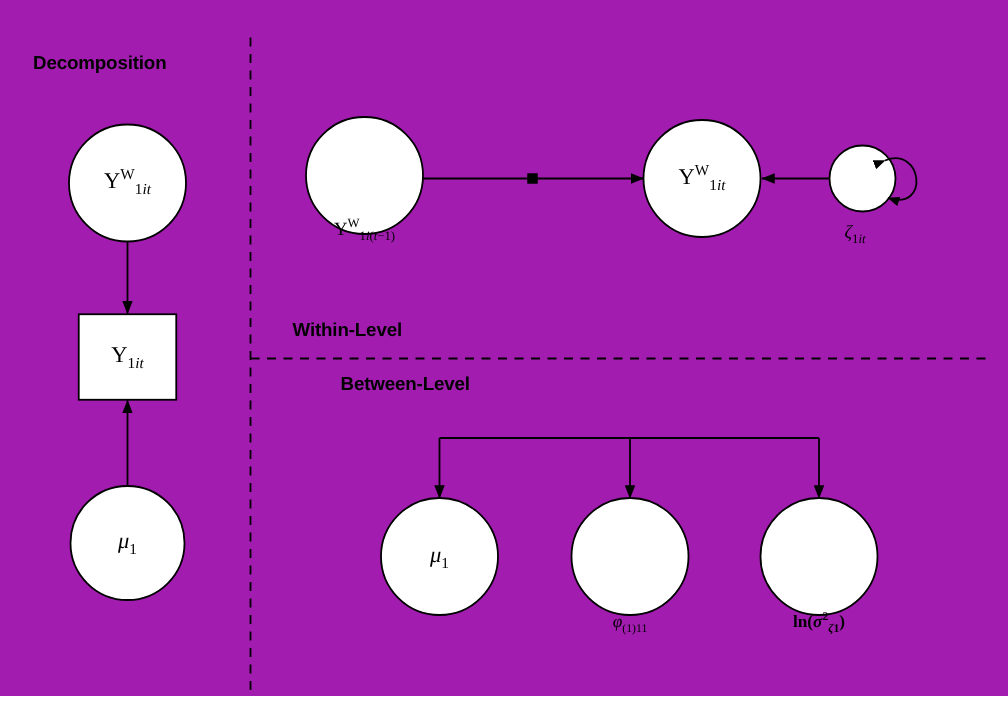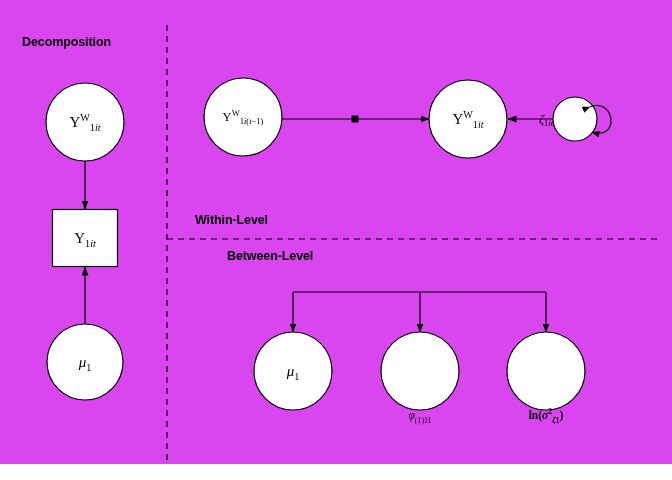--- a/index.html
+++ b/index.html
@@ -4,21 +4,21 @@
 <style>
   html, body {
     margin: 0;
     padding: 0;
     background: #ffffff;
   }
   #diagram-root {
     position: relative;
     width: 672px;
     height: 464px;
-    background: #d946ef;
+    background: #a21caf;
     font-family: "Liberation Serif", serif;
     overflow: hidden;
   }
   svg.layer {
     position: absolute;
     left: 0;
     top: 0;
     width: 672px;
     height: 480px;
   }
@@ -49,21 +49,21 @@
   .node-label sup {
     font-size: 0.68em;
     vertical-align: super;
     line-height: 0;
   }
   .node-label sub {
     font-size: 0.68em;
     vertical-align: sub;
     line-height: 0;
   }
-  .small-label { font-size: 12.5px; }
+  .small-label { font-size: 12.5px; margin-top: 36px; }
   .tiny-label  { font-size: 11.5px; margin-top: 45px; }
 </style>
 </head>
 <body>
 
 <div id="diagram-root">
 
   <svg class="layer" viewBox="0 0 672 480" xmlns="http://www.w3.org/2000/svg">
     <defs>
       <marker id="arrowhead" markerWidth="9" markerHeight="7" refX="8.5" refY="3.5" orient="auto" markerUnits="userSpaceOnUse">
@@ -109,19 +109,19 @@
   <div class="section-title" id="title-decomposition">Decomposition</div>
   <div class="section-title" id="title-within">Within-Level</div>
   <div class="section-title" id="title-between">Between-Level</div>
 
   <div class="node-label" style="left: 85px; top: 122px;">Y<sup>W</sup><sub>1<span class="it">it</span></sub></div>
   <div class="node-label" style="left: 85px; top: 238px;">Y<sub>1<span class="it">it</span></sub></div>
   <div class="node-label" style="left: 85px; top: 362px;"><span class="it">μ</span><sub>1</sub></div>
 
   <div class="node-label small-label" style="left: 243px; top: 117px;">Y<sup>W</sup><sub>1<span class="it">i</span>(<span class="it">t</span>−1)</sub></div>
   <div class="node-label" style="left: 468px; top: 119px;">Y<sup>W</sup><sub>1<span class="it">it</span></sub></div>
-  <div class="node-label small-label" style="left: 546px; top: 119px;"><span class="it">ζ</span><sub>1<span class="it">it</span></sub></div>
+  <div class="node-label small-label" style="left: 570px; top: 119px;"><span class="it">ζ</span><sub>1<span class="it">it</span></sub></div>
 
   <div class="node-label" style="left: 293px; top: 371px;"><span class="it">μ</span><sub>1</sub></div>
   <div class="node-label tiny-label" style="left: 420px; top: 371px;"><span class="it">φ</span><sub>(1)11</sub></div>
   <div class="node-label tiny-label" style="left: 546px; top: 371px; font-weight: bold;">ln(<span class="it">σ</span><sup>2</sup><sub><span class="it">ζ</span>1</sub>)</div>
 
 </div>
 
 </body></html>

